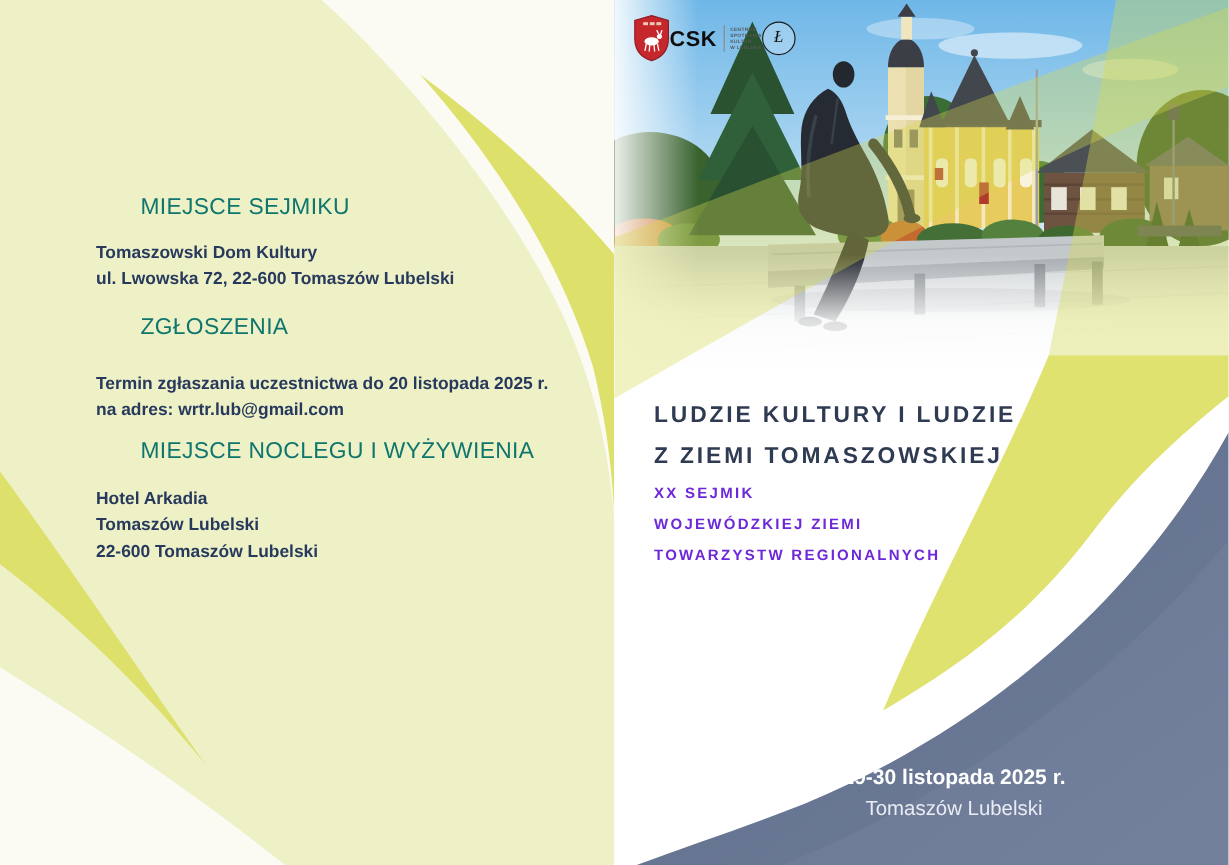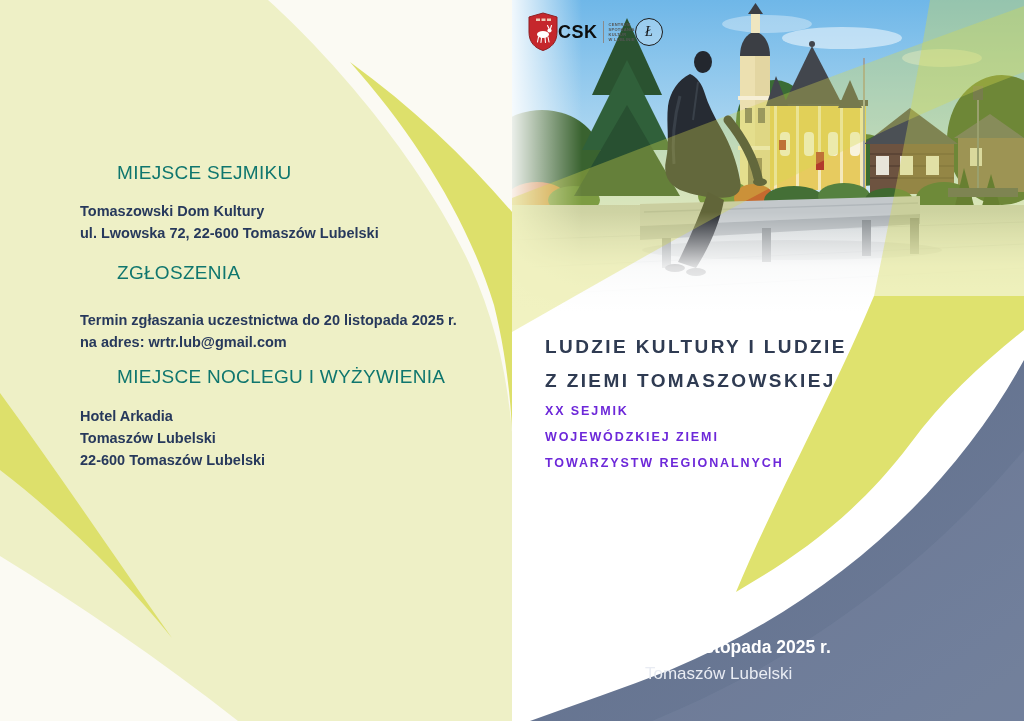--- a/index.html
+++ b/index.html
@@ -31,21 +31,21 @@
         display:flex;align-items:center;justify-content:center;
         font-family:"Liberation Serif",serif;font-style:italic;font-size:14px;color:#111;background:rgba(255,255,255,.25);}
 
   
   .title-line{position:absolute;left:33px;font-size:19px;font-weight:700;
               letter-spacing:2.4px;color:#2f3b52;white-space:nowrap;z-index:5;}
   .sub-line{position:absolute;left:33px;font-size:12.5px;font-weight:700;
             letter-spacing:1.9px;color:#6d28d9;white-space:nowrap;z-index:5;}
 
   
-  .footer{position:absolute;left:133px;top:637px;width:300px;z-index:5;}
+  .footer{position:absolute;left:133px;top:637px;width:300px;text-align:center;z-index:5;}
   .f-date{font-size:17.5px;font-weight:700;color:#ffffff;}
   .f-place{font-size:17px;font-weight:400;color:#e9ecf3;margin-top:6px;}
 </style>
 </head>
 <body>
 
 <div class="page">
 
   <div class="panel panel-left">
     <svg class="bg" width="512" height="721" viewBox="0 0 512 721">

